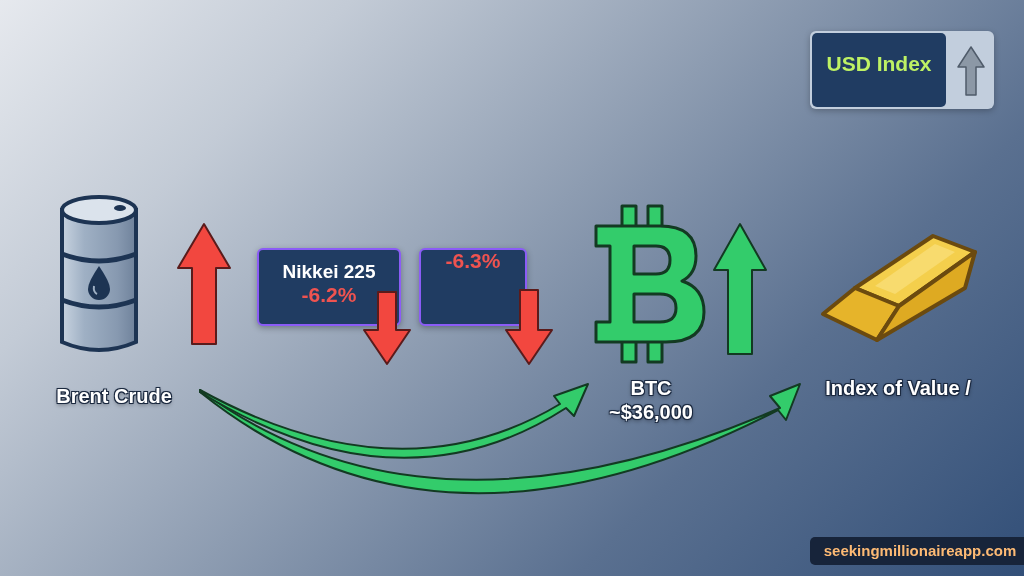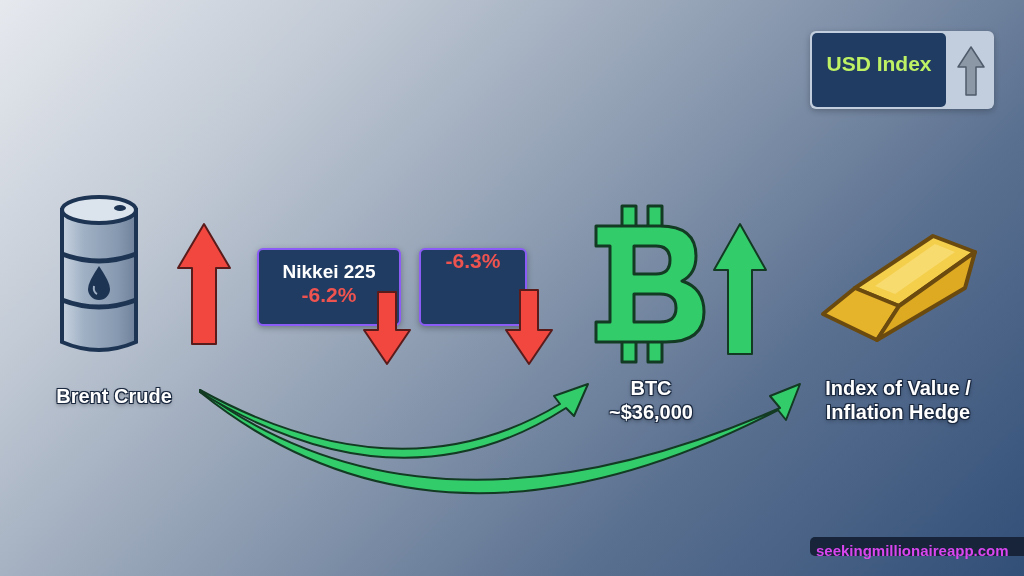--- a/index.html
+++ b/index.html
@@ -26,23 +26,23 @@
     position: absolute; left: 810px; top: 31px; width: 184px; height: 78px;
     background: #c2cedd; border-radius: 6px; box-shadow: 0 2px 6px rgba(0,0,0,0.25);
   }
   .usd-inner {
     position: absolute; left: 2px; top: 2px; width: 134px; height: 74px;
     background: #203c62; border-radius: 5px; text-align: center; font-weight: bold;
   }
   .usd-inner .t { color: #bef264; font-size: 21px; line-height: 26px; margin-top: 18px; }
   .usd-inner .v { color: #c5cedb; font-size: 21px; line-height: 26px; }
   .watermark {
-    position: absolute; left: 810px; top: 537px; width: 214px; height: 19px;
-    background: #17243a; border-radius: 5px 0 0 5px; color: #d946ef;
-    font-weight: bold; font-size: 15px; line-height: 28px; text-indent: 6px;
+    position: absolute; left: 810px; top: 537px; width: 214px; height: 28px;
+    background: #17243a; border-radius: 5px 0 0 5px; color: #fdba74;
+    font-weight: bold; font-size: 15px; line-height: 28px; text-indent: 6px; text-align: center;
   }
 </style>
 </head>
 <body>
 
 <div class="usd-wrap">
   <div class="usd-inner">
     <div class="t">USD Index</div>
   </div>
   <svg class="abs" style="left:146px;top:14px" width="30" height="52">
@@ -109,21 +109,20 @@
 <svg class="abs" style="left:815px;top:226px" width="172" height="120" viewBox="0 0 172 120">
   <g stroke="#6b4a0f" stroke-width="4" stroke-linejoin="round">
     <path d="M40 62 L118 10 L160 26 L84 80 Z" fill="#f4cf4c"></path>
     <path d="M8 88 L40 62 L84 80 L62 114 Z" fill="#e6b42a"></path>
     <path d="M84 80 L160 26 L150 62 L62 114 Z" fill="#deaa22"></path>
   </g>
   <path d="M60 60 L120 18 L140 26 L80 68 Z" fill="#fff2b0" opacity="0.35"></path>
 </svg>
 <div class="label" style="left:806px;top:376px;width:184px">
   <div>Index of Value /</div>
-  <div>Inflation Hedge</div>
 </div>
 
 <svg class="abs" style="left:0;top:0" width="1024" height="576">
   <g fill="#33cc6b" stroke="#133a22" stroke-width="2" stroke-linejoin="round">
     <path d="M200 390 Q430 560 780 408 L770 396 L800 384 L786 420 L778 410 Q440 585 200 392 Z"></path>
     <path d="M200 390 Q400 500 560 404 L554 396 L588 384 L574 416 L566 408 Q400 515 200 392 Z"></path>
   </g>
 </svg>
 
 <div class="watermark">seekingmillionaireapp.com</div>

